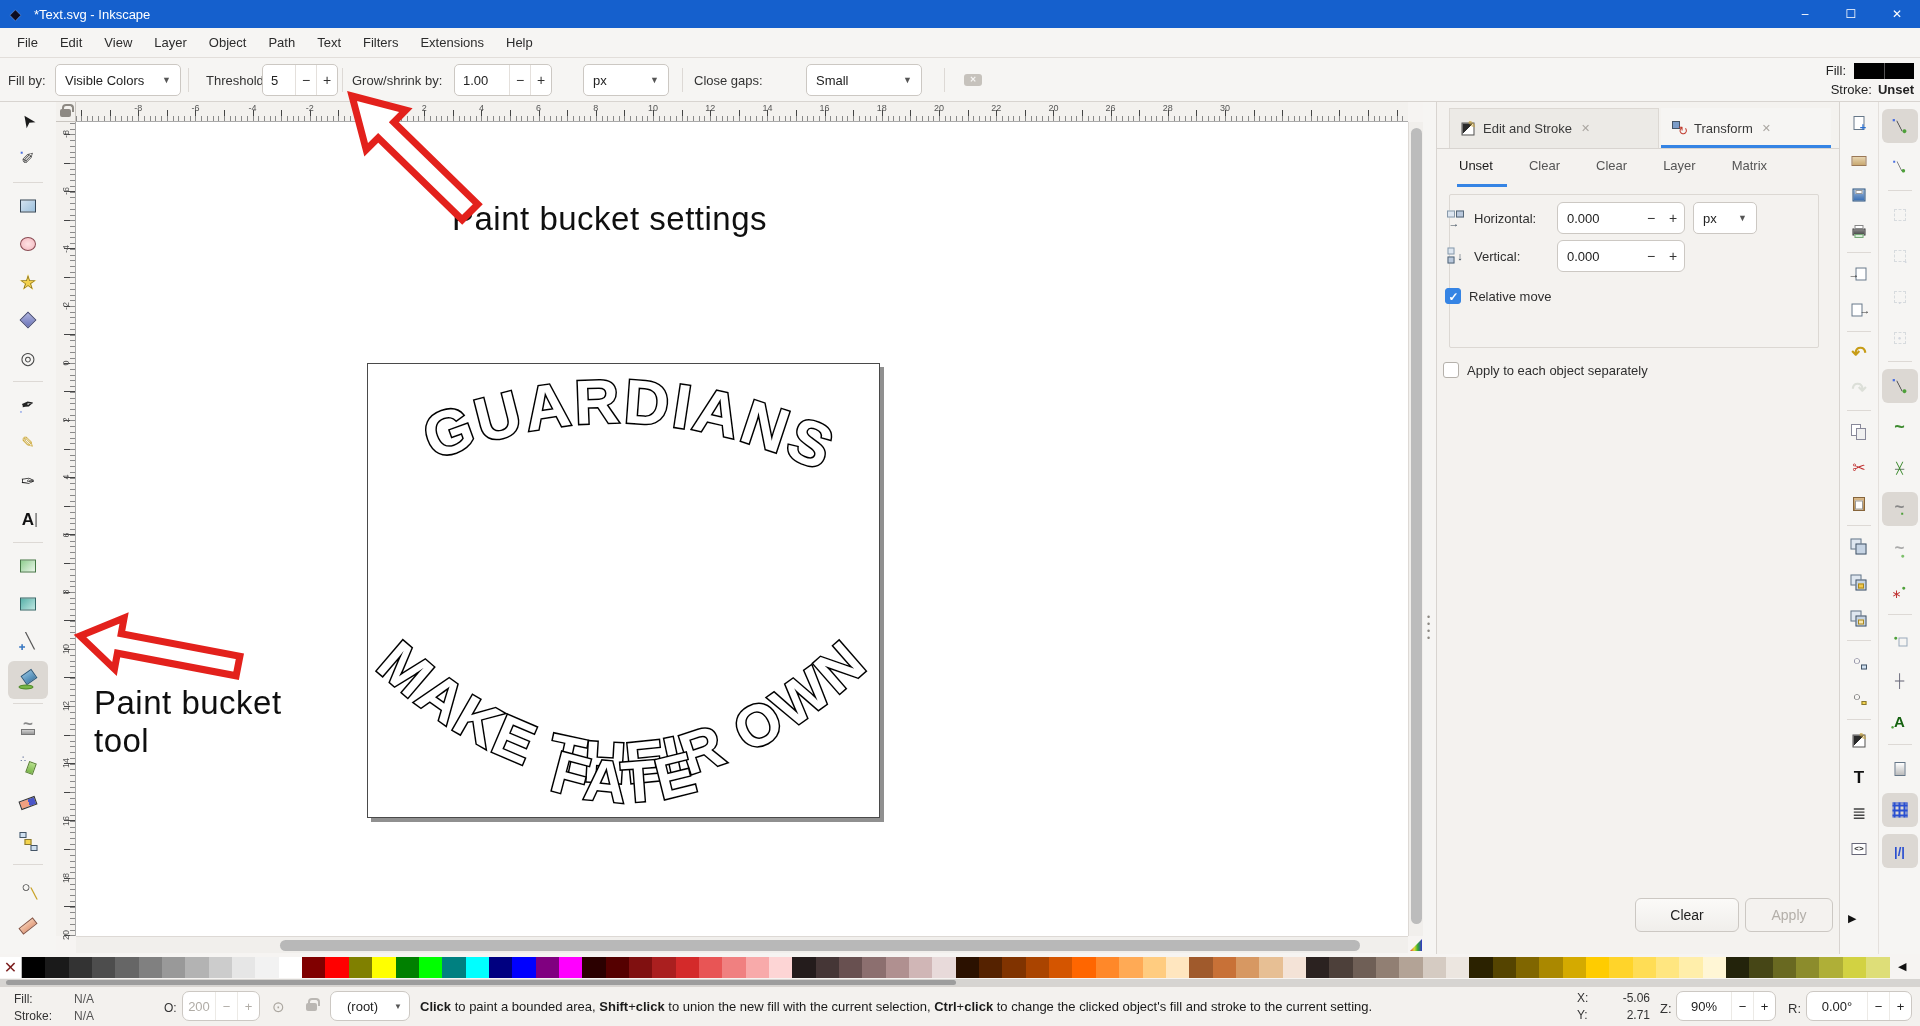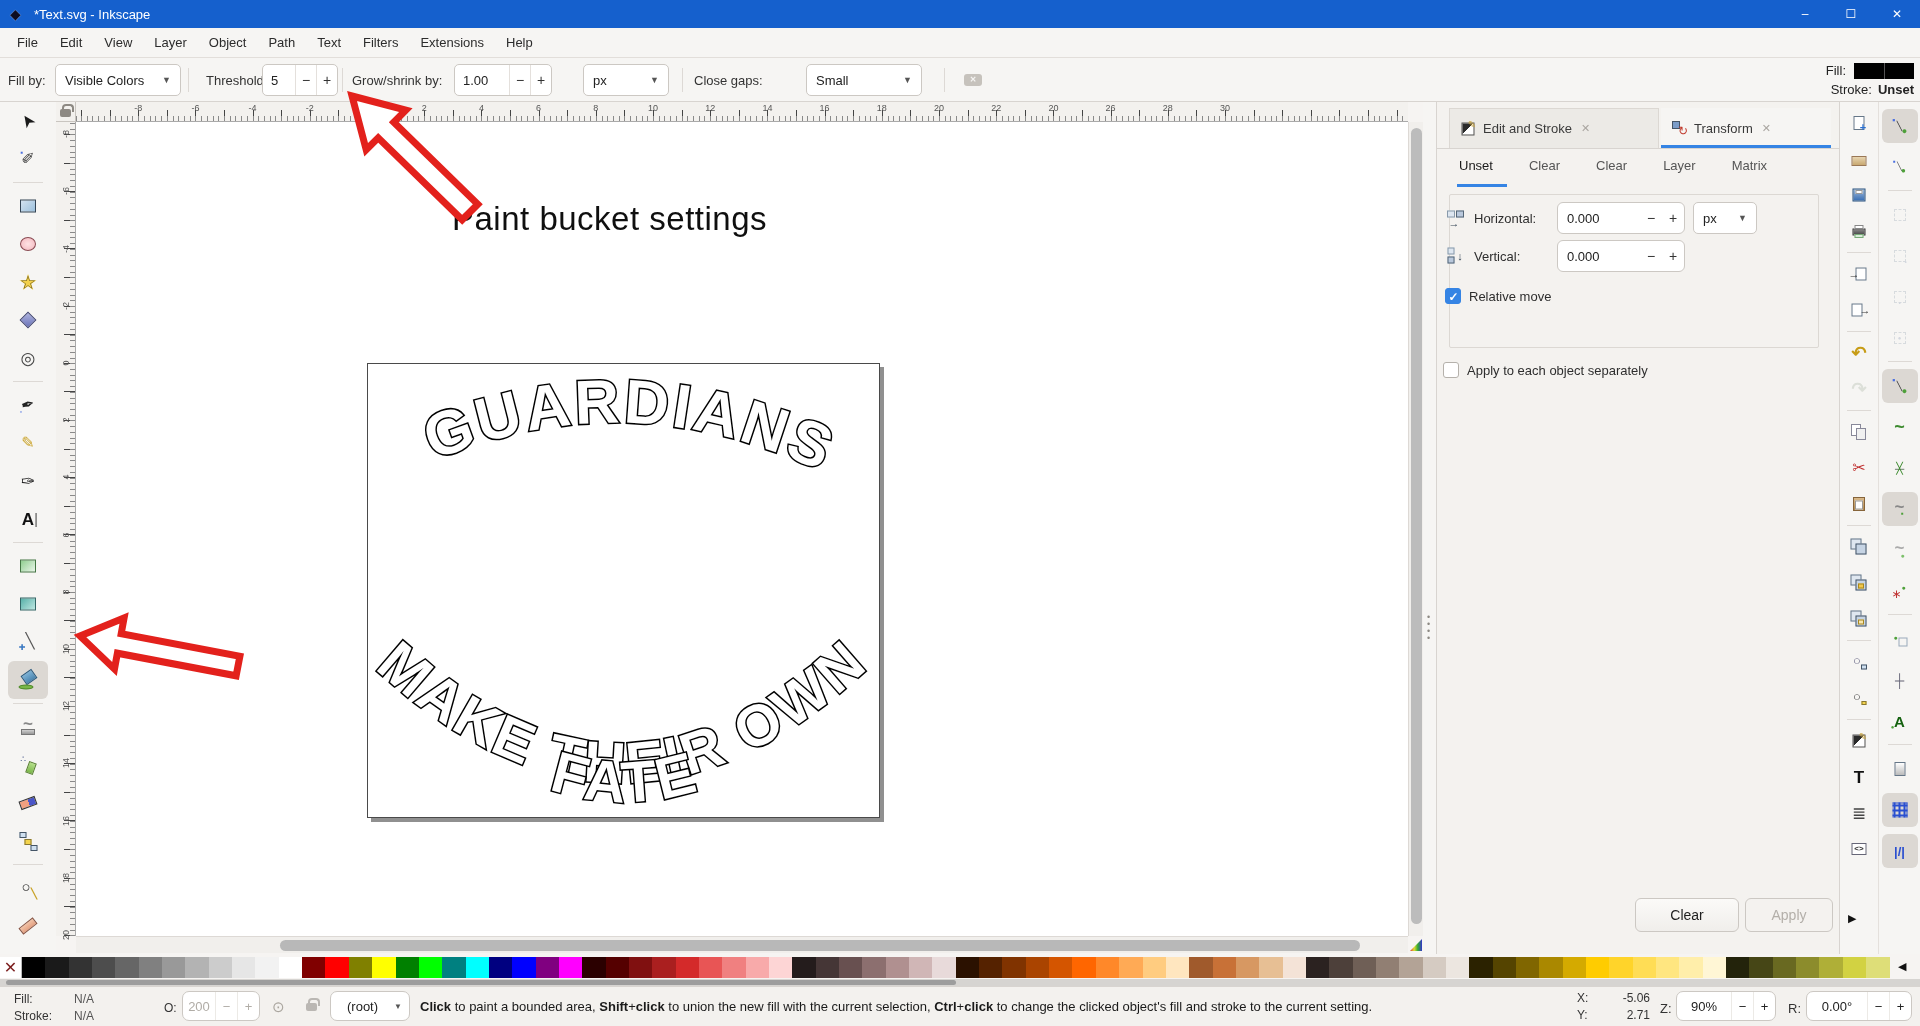--- a/index.html
+++ b/index.html
@@ -851,13 +851,17 @@
       <span class="seg">−</span>
       <span class="seg">+</span>
     </div>
   </div>
 
   <svg id="annolayer" class="abs">
     <polygon class="anno-arrow" points="352,96 405.8,110.2 393.8,122.2 477.8,204.2 462.2,219.8 378.2,137.8 366.2,149.8" fill="#ffffff" stroke="#e3211c" stroke-width="7" stroke-linejoin="miter"></polygon>
     <polygon class="anno-arrow" points="80,636 124.1,617.9 121.2,633.6 239.9,656.2 236.1,675.8 117.4,653.2 114.5,669" fill="#ffffff" stroke="#e3211c" stroke-width="7" stroke-linejoin="miter"></polygon>
   </svg>
   <span class="annotext" style="left:452px;top:200px">Paint bucket settings</span>
+  <span class="annotext" style="left:94px;top:684px">
+    <span>Paint bucket</span><br>
+    <span>tool</span>
+  </span>
 </div>
 
 </body></html>

